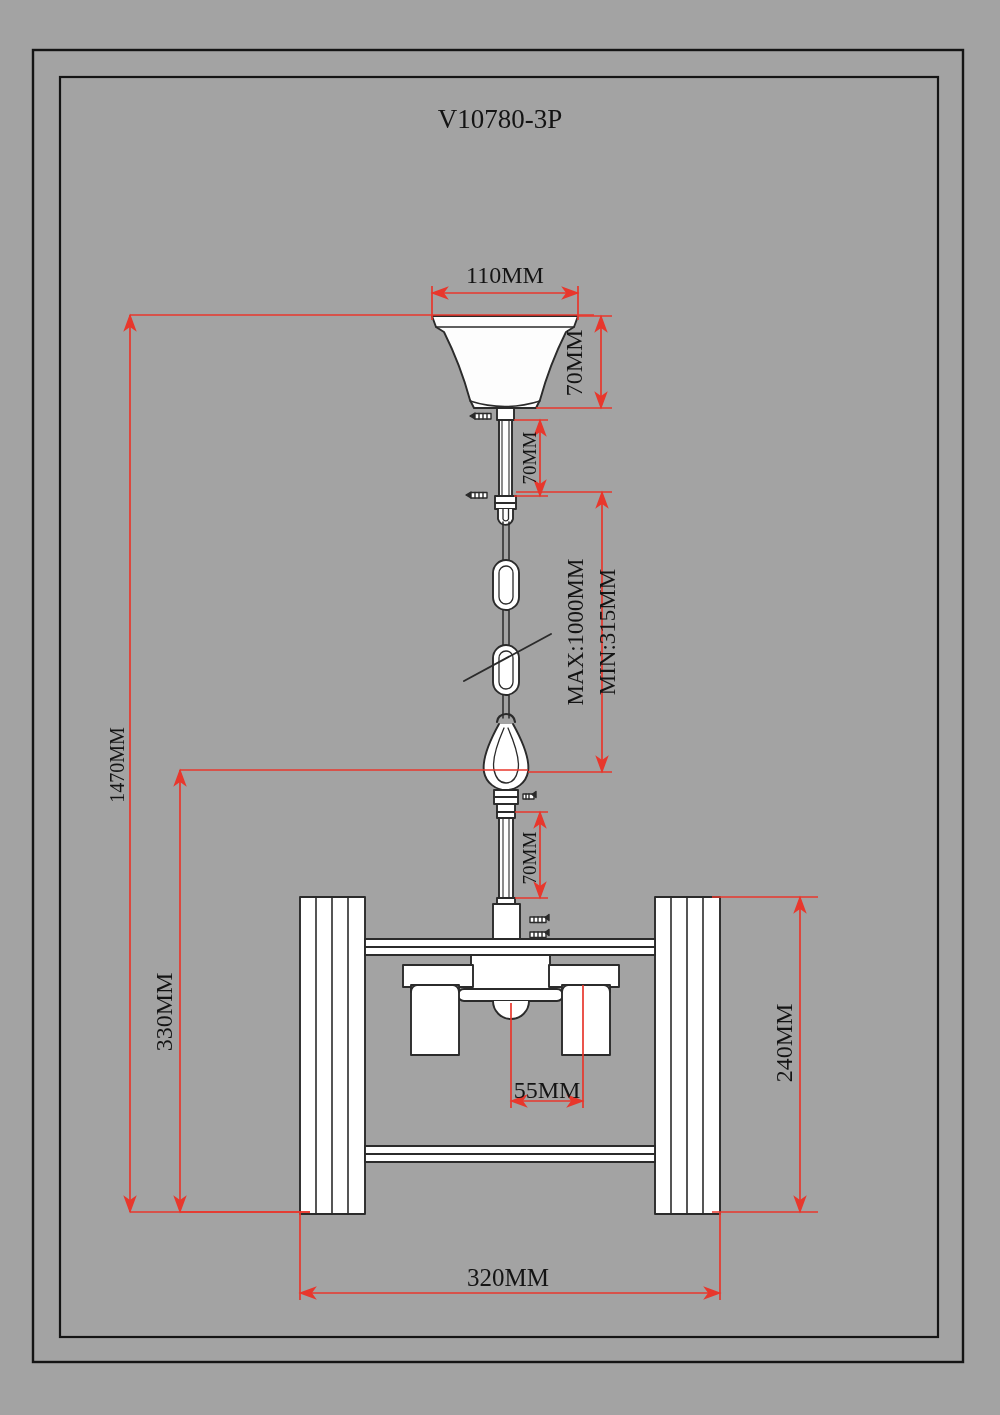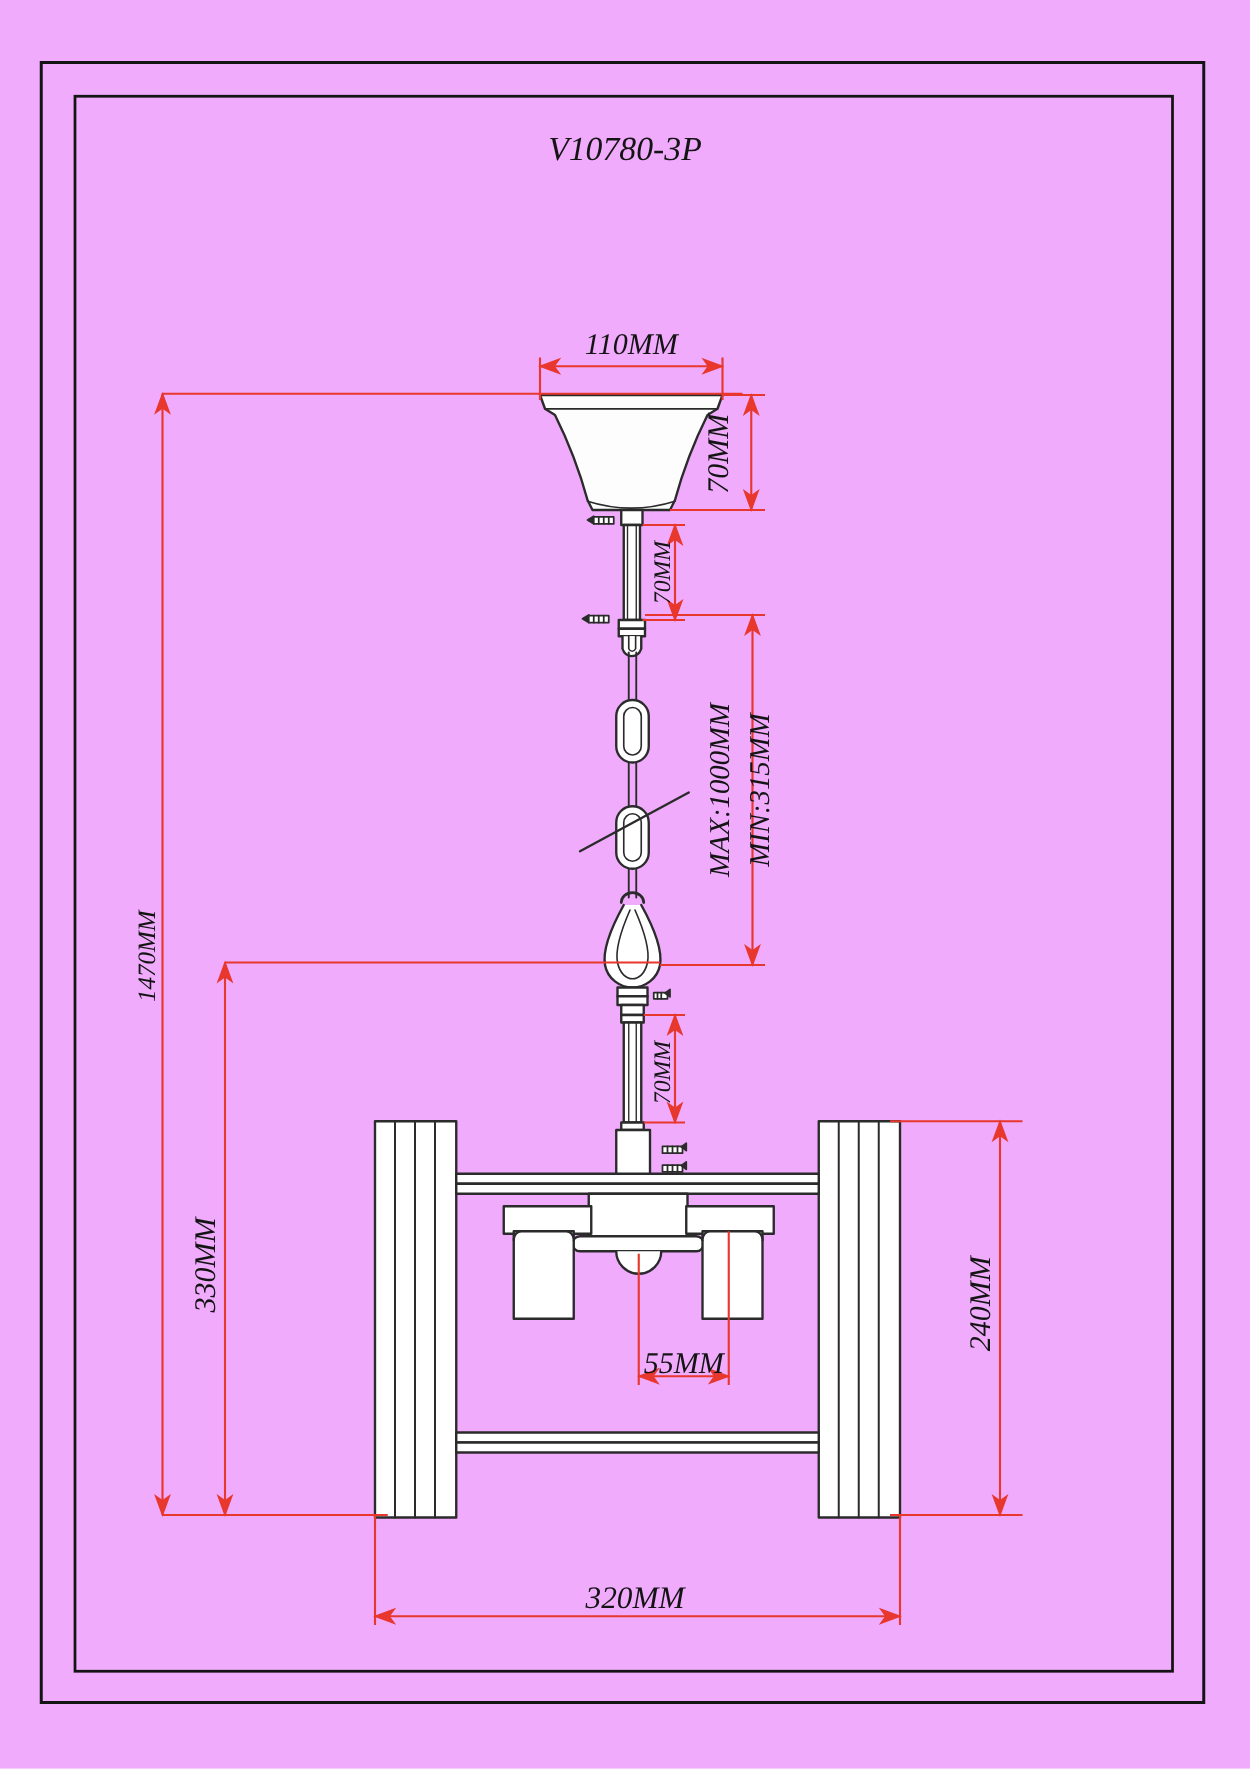--- a/index.html
+++ b/index.html
@@ -1,18 +1,18 @@
 <!DOCTYPE html>
 <html><head>
 <meta charset="utf-8">
 <style>
   html,body{margin:0;padding:0;background:#ffffff;}
   body{width:1000px;height:1415px;position:relative;
        font-family:"Liberation Serif",serif;}
-  #stage{position:absolute;left:0;top:0;width:1000px;height:1415px;overflow:hidden;background:#f0abfc;font-style:italic;}
+  #stage{position:absolute;left:0;top:0;width:1000px;height:1415px;overflow:hidden;background:#a3a3a3;}
   svg{position:absolute;left:0;top:0;}
   .lbl{font-family:"Liberation Serif",serif;fill:#141414;}
 </style>
 </head>
 <body>
 
 <div id="stage">
 
   <svg width="1000" height="1415">
     <rect x="33" y="50" width="930" height="1312" fill="none" stroke="#141414" stroke-width="2.4"></rect>

